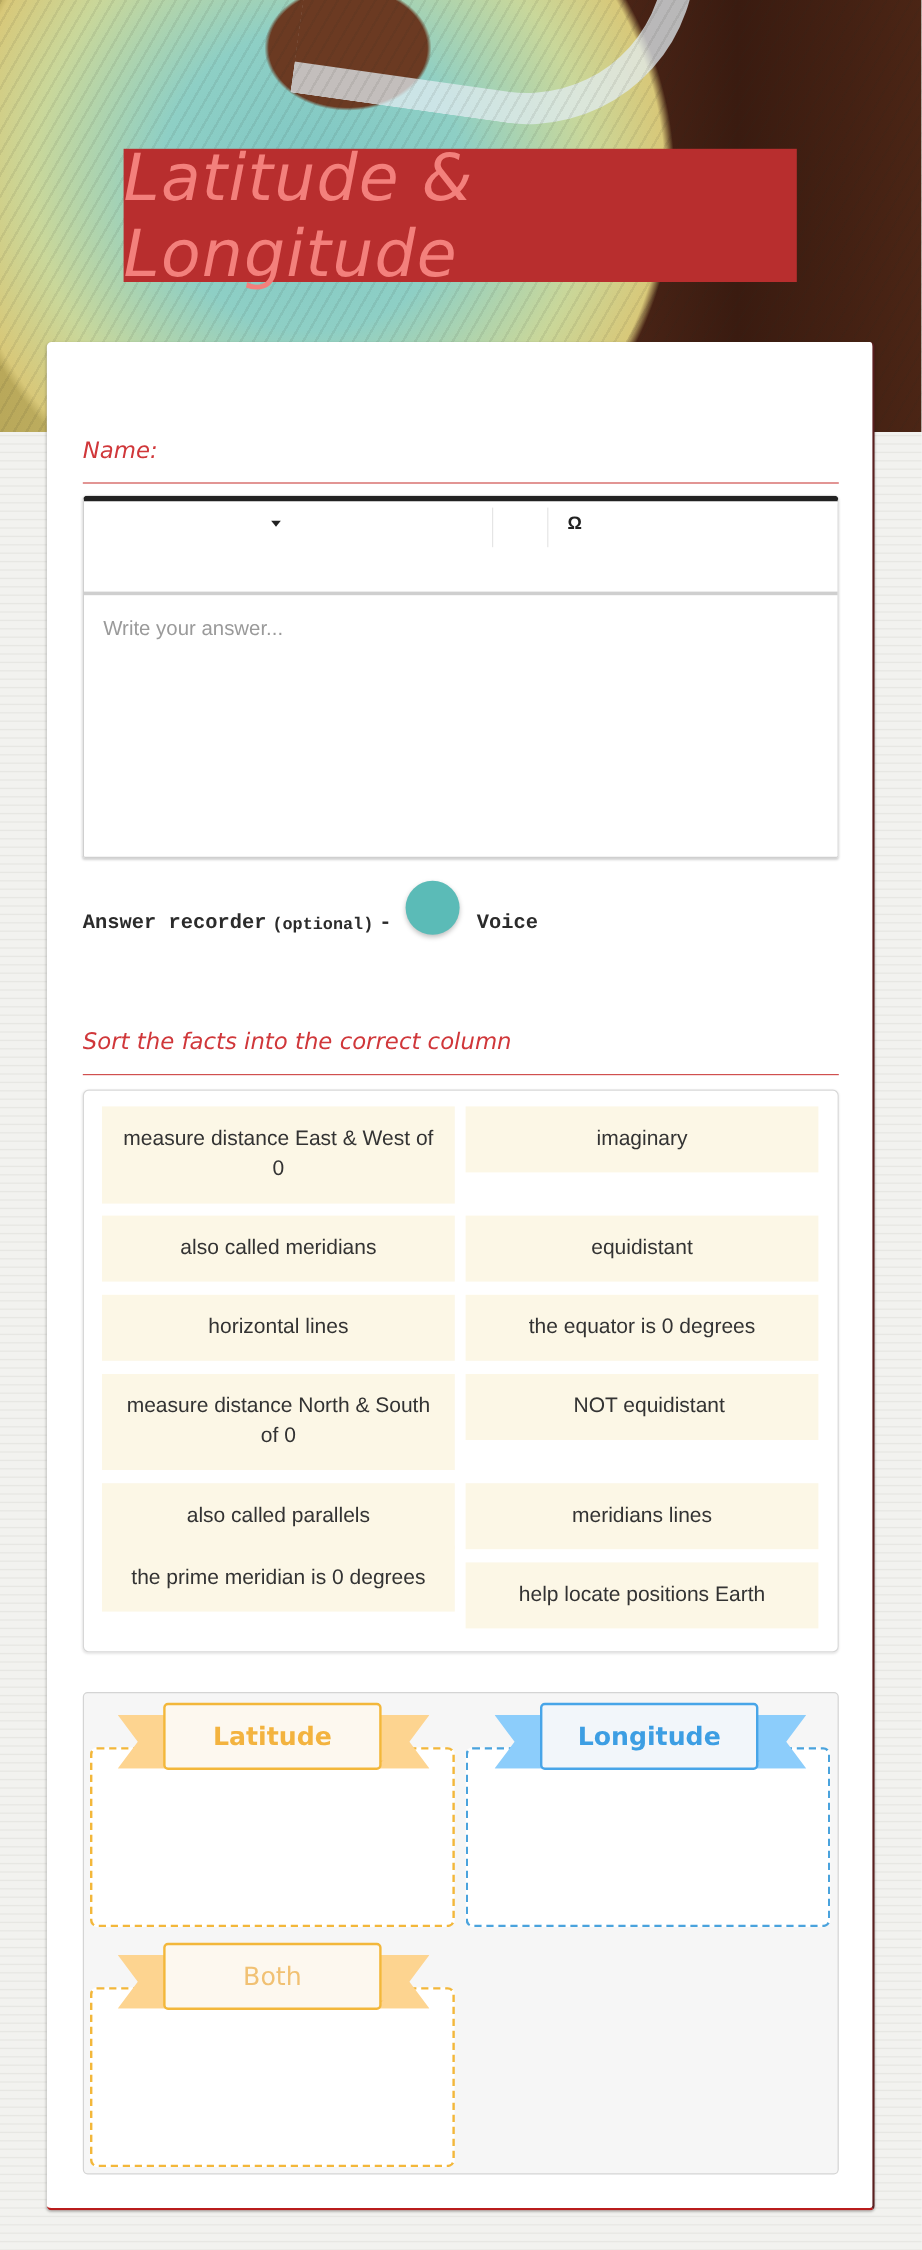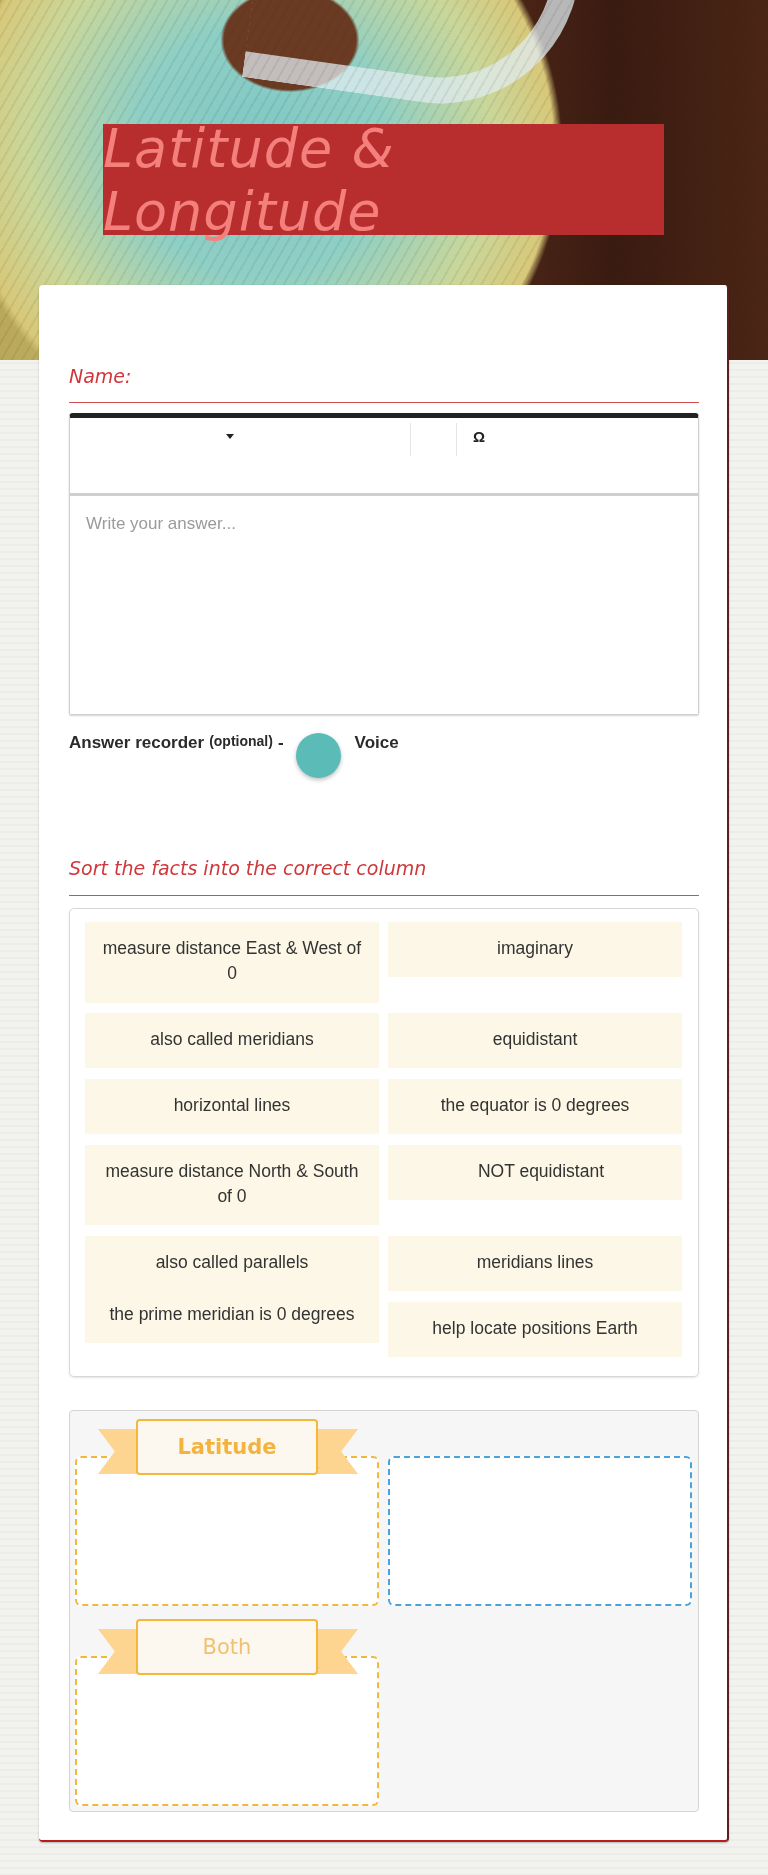--- a/index.html
+++ b/index.html
@@ -56,21 +56,21 @@
     box-shadow: 0 1px 2px rgba(0,0,0,0.18);
   }
   .toolbar { position: relative; height: 78px; border-bottom: 3px solid #cfcfcf; }
   .tb-drop { position: absolute; left: 0; top: 0; width: 340px; height: 40px; }
   .tb-caret { position: absolute; left: 156px; top: 16px; width: 0; height: 0;
     border-left: 4px solid transparent; border-right: 4px solid transparent; border-top: 5px solid #222; }
   .tb-sep1 { position: absolute; left: 340px; top: 5px; width: 1px; height: 33px; background: #e5e5e5; }
   .tb-sep2 { position: absolute; left: 386px; top: 5px; width: 1px; height: 33px; background: #e5e5e5; }
   .tb-omega { position: absolute; left: 403px; top: 10px; font-size: 15px; font-weight: bold; color: #222; }
   .answer-area { position: absolute; left: 16px; top: 96px; color: #9a9a9a; font-size: 17px; }
-  .recorder { position: absolute; left: 30px; top: 448px; height: 46px; display: flex; align-items: flex-start; }
+  .recorder { position: absolute; left: 30px; top: 448px; height: 46px; display: flex; align-items: flex-end; font-family: Liberation Mono, monospace; }
   .rec-label { font-weight: bold; font-size: 17px; color: #2b2b2b; }
   .rec-opt { font-weight: bold; font-size: 14px; color: #2b2b2b; margin-left: 5px; }
   .rec-dash { font-weight: bold; font-size: 17px; color: #2b2b2b; margin-left: 5px; }
   .voice-btn { width: 45px; height: 45px; border-radius: 50%; background: #5bbbb7;
     box-shadow: 0 2px 4px rgba(0,0,0,0.25); margin-left: 12px; cursor: pointer; }
   .voice-label { font-weight: bold; font-size: 17px; color: #2b2b2b; margin-left: 14px; }
   .pool {
     position: absolute; left: 30px; top: 623px; width: 630px; height: 469px;
     border: 1px solid #d7d7d7; border-radius: 5px; box-shadow: 0 1px 2px rgba(0,0,0,0.1);
   }
@@ -165,20 +165,27 @@
     <div class="bucket yellow" style="left:5px; top:45px;"></div>
     <div class="ribbon yellow" style="left:28px; top:8px;">
       <div class="tail-l"></div>
       <div class="tail-r"></div>
       <div class="fold-l"></div>
       <div class="fold-r"></div>
       <div class="face">Latitude</div>
     </div>
 
     <div class="bucket blue" style="left:318px; top:45px;"></div>
+    <div class="ribbon blue" style="left:342px; top:8px;">
+      <div class="tail-l"></div>
+      <div class="tail-r"></div>
+      <div class="fold-l"></div>
+      <div class="fold-r"></div>
+      <div class="face">Longitude</div>
+    </div>
 
     <div class="bucket yellow" style="left:5px; top:245px;"></div>
     <div class="ribbon yellow pale" style="left:28px; top:208px;">
       <div class="tail-l"></div>
       <div class="tail-r"></div>
       <div class="fold-l"></div>
       <div class="fold-r"></div>
       <div class="face">Both</div>
     </div>
   </div>

